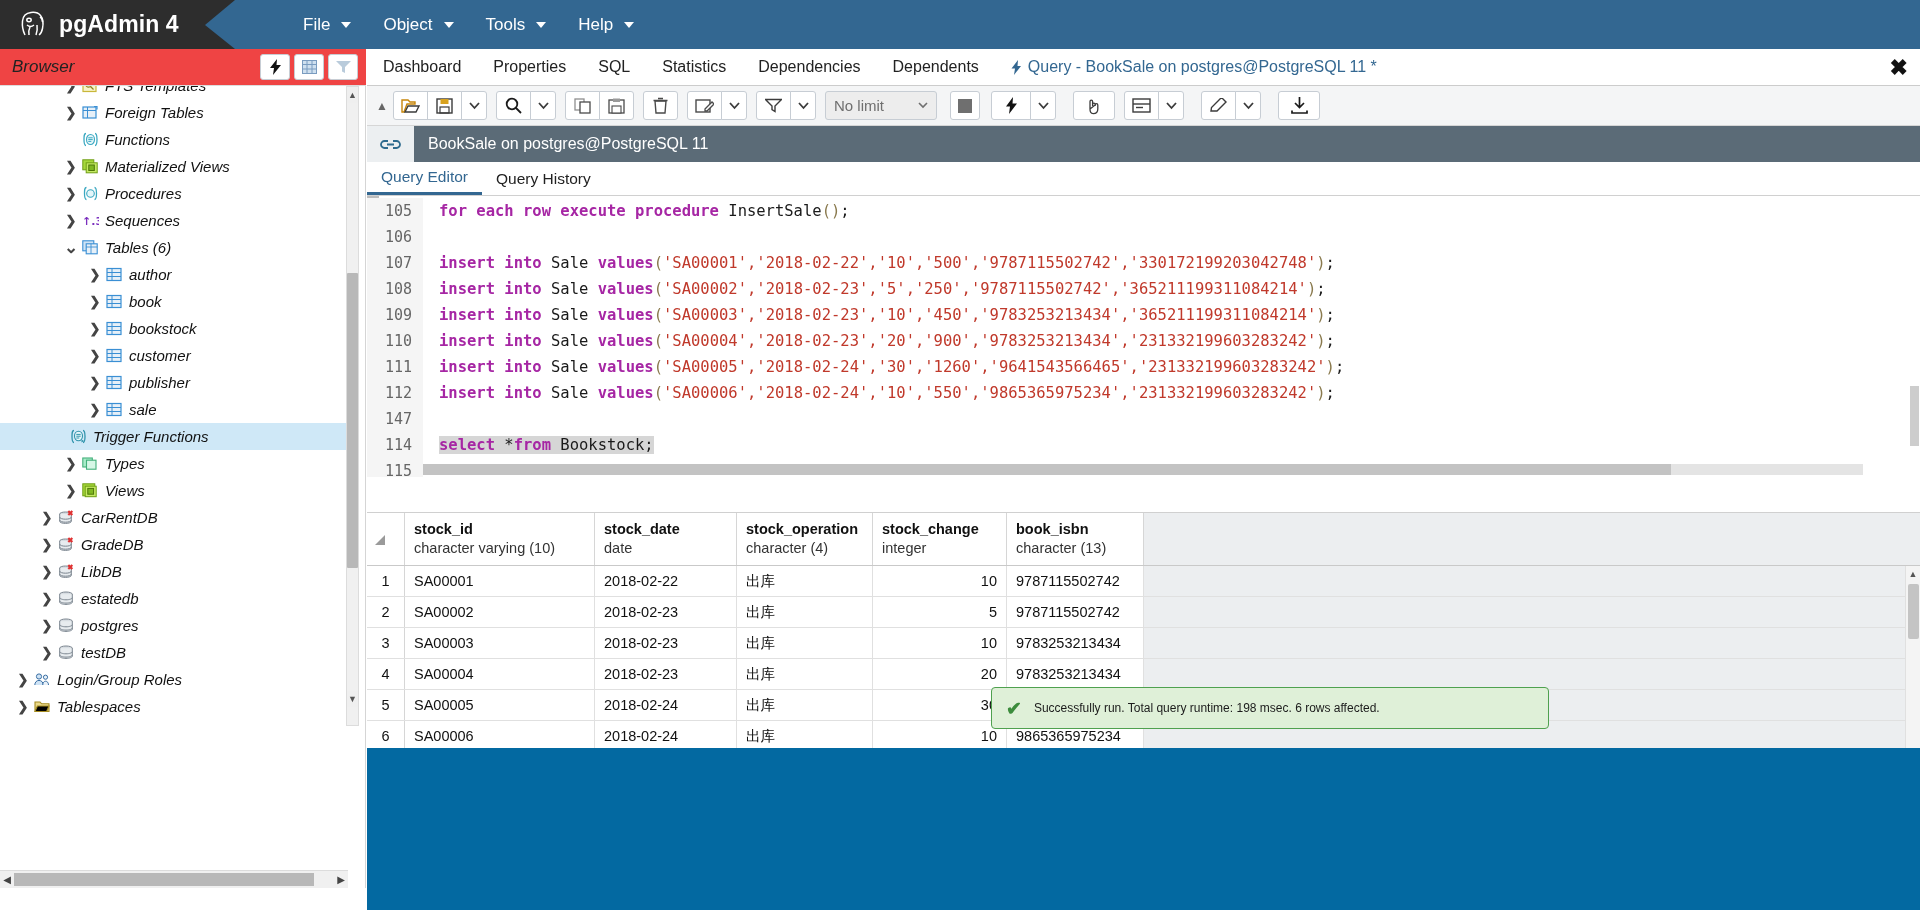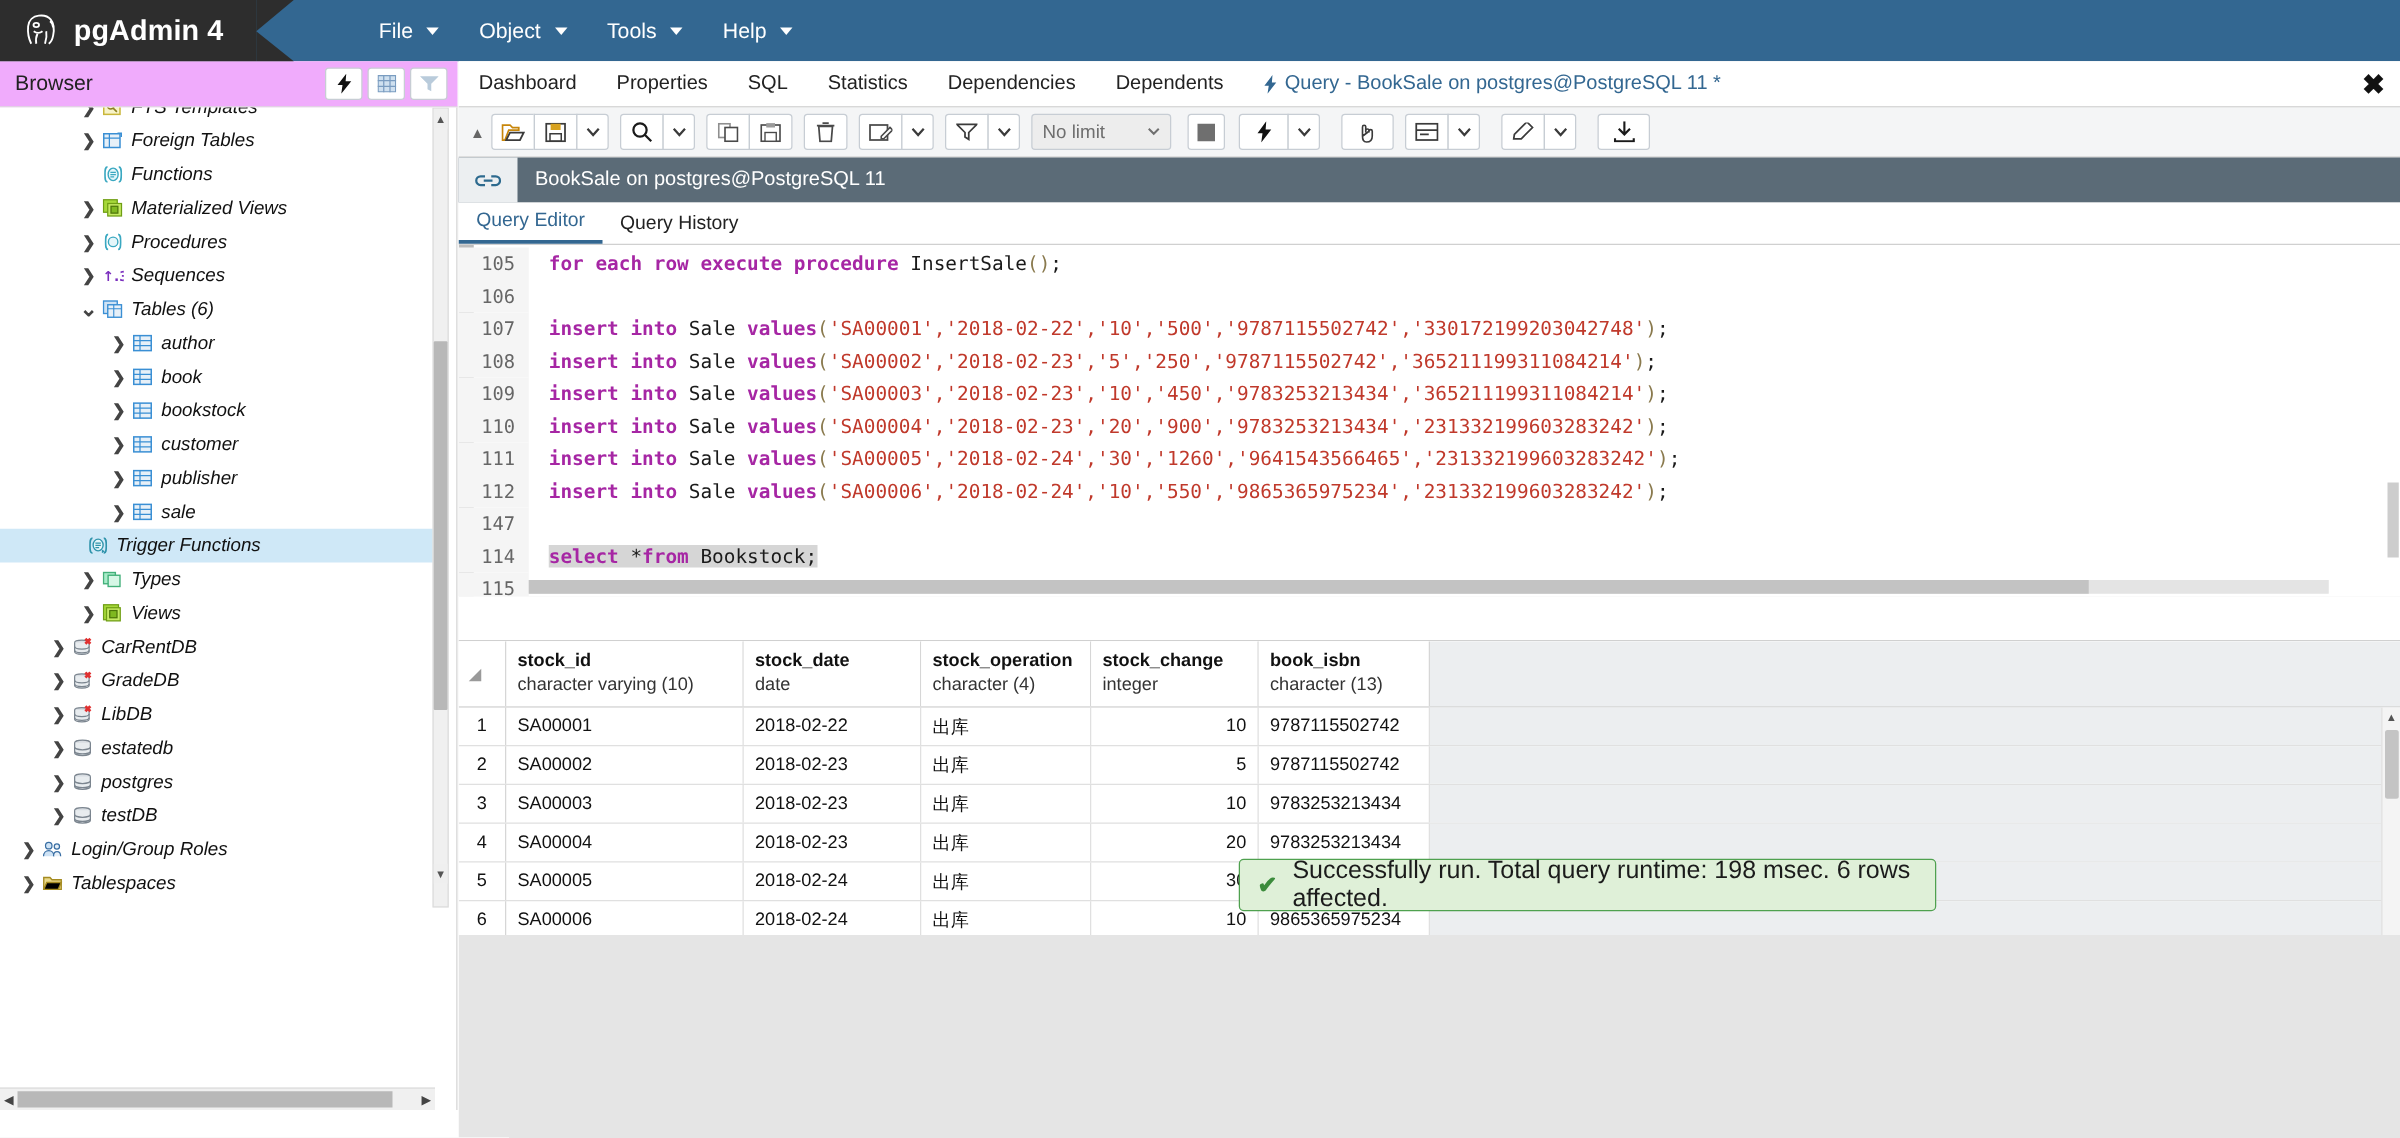--- a/index.html
+++ b/index.html
@@ -34,22 +34,22 @@
   .menu-item {
     color: #fff; font-size: 17px; padding: 6px 13px; display: flex;
     align-items: center; gap: 11px; cursor: pointer; border-radius: 2px;
   }
   .caret { width: 0; height: 0; border-left: 5px solid transparent;
            border-right: 5px solid transparent; border-top: 6px solid #fff; }
 
   
   .browser-head {
     position: absolute; left: 0; top: 49px; width: 366px; height: 37px;
-    background: #f0abfc; border-bottom: 1px solid #ddd;
-    display: flex; align-items: center;
+    background: #ef4444; border-bottom: 1px solid #ddd;
+    display: flex; align-items: center; font-style: italic;
   }
   .browser-title { font-size: 17px; color: #222; padding-left: 12px; flex: 1; }
   .bh-btns { display: flex; gap: 4px; padding-right: 8px; }
   .bh-btn {
     width: 30px; height: 26px; border: 1px solid #c7cdd4; border-radius: 3px;
     background: #fff; display: flex; align-items: center; justify-content: center;
     cursor: pointer;
   }
   .bh-btn.active { background: #fff; }
 
@@ -96,21 +96,21 @@
     background: #b8b8b8;
   }
   .tree-harrow {
     width: 14px; height: 18px; display: flex; align-items: center;
     justify-content: center; font-size: 10px; color: #444; position: absolute;
   }
 
   
   .main {
     position: absolute; left: 367px; top: 49px; width: 1553px; height: 861px;
-    background: #e5e5e5;
+    background: #0369a1;
   }
   .obj-tabs {
     height: 37px; display: flex; align-items: stretch; border-bottom: 1px solid #ccc;
     background: #fff;
   }
   .otab {
     display: flex; align-items: center; padding: 0 16px; font-size: 16px;
     color: #222; cursor: pointer; white-space: nowrap;
   }
   .otab.active {
@@ -240,21 +240,21 @@
   .gv-thumb { position: absolute; left: 2px; top: 18px; width: 11px; height: 55px;
               background: #c4c4c4; border-radius: 2px; }
 
   
   .toast {
     position: absolute; left: 624px; top: 638px; width: 558px; height: 42px;
     background: #dff0d8; border: 1px solid #4fa14f; border-radius: 4px;
     display: flex; align-items: center; padding-left: 14px; gap: 12px;
     z-index: 20;
   }
-  .toast-msg { font-size: 20px; color: #1b1b1b; }
+  .toast-msg { font-size: 12px; color: #1b1b1b; }
   .check { color: #3c8c3c; font-size: 19px; font-weight: bold; }
 
   svg { display: block; }
 </style>
 </head>
 <body>
 
 <div class="app">
 
   <div class="topbar"></div>

